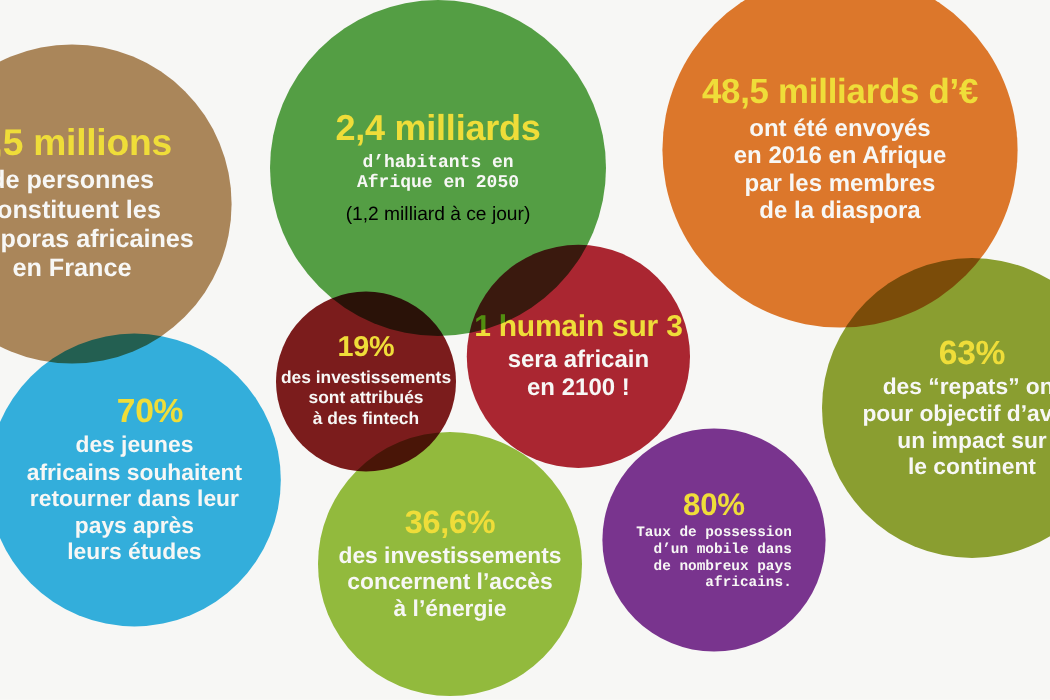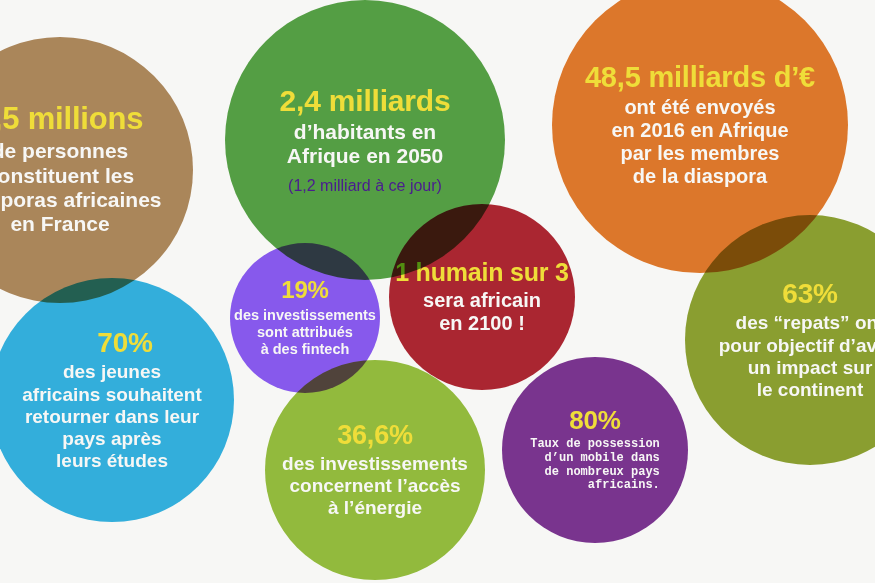--- a/index.html
+++ b/index.html
@@ -41,41 +41,41 @@
   }
 
   .bubble .body {
     color: #ffffff;
     font-weight: bold;
     line-height: 1.16;
     margin-top: 4px;
   }
 
   .bubble .note {
-    color: #4c1d95;
+    color: #000000;
     font-weight: normal;
     line-height: 1.15;
     margin-top: 8px;
   }
 
   
 
   #b-diaspora-france {
     left: -73px;  top: 37px;
     width: 266px; height: 266px;
   }
   #b-diaspora-france .headline { font-size: 31px; }
   #b-diaspora-france .body { font-size: 21px; }
 
   #b-habitants-2050 {
     left: 225px;  top: 0px;
     width: 280px; height: 280px;
   }
   #b-habitants-2050 .headline { font-size: 30px; }
-  #b-habitants-2050 .body { font-size: 21px; }
+  #b-habitants-2050 .body { font-size: 15px; font-family: Liberation Mono, monospace; }
   #b-habitants-2050 .note { font-size: 16px; }
 
   #b-envois-diaspora {
     left: 552px;  top: -23px;
     width: 296px; height: 296px;
   }
   #b-envois-diaspora .headline { font-size: 29px; }
   #b-envois-diaspora .body { font-size: 20px; }
 
   #b-fintech {
@@ -143,21 +143,21 @@
   </div>
 
   <div class="bubble" id="b-envois-diaspora" style="background:#e47b2c;">
     <div class="headline">48,5 milliards d’€</div>
     <div class="body multiline">ont été envoyés
 en 2016 en Afrique
 par les membres
 de la diaspora</div>
   </div>
 
-  <div class="bubble" id="b-fintech" style="background:#8b5cf6;">
+  <div class="bubble" id="b-fintech" style="background:#7f1d1d;">
     <div class="headline">19%</div>
     <div class="body multiline">des investissements
 sont attribués
 à des fintech</div>
   </div>
 
   <div class="bubble" id="b-humain-sur-3" style="background:#b02733;">
     <div class="headline multiline">1 humain
 sur 3</div>
     <div class="body multiline">sera africain

